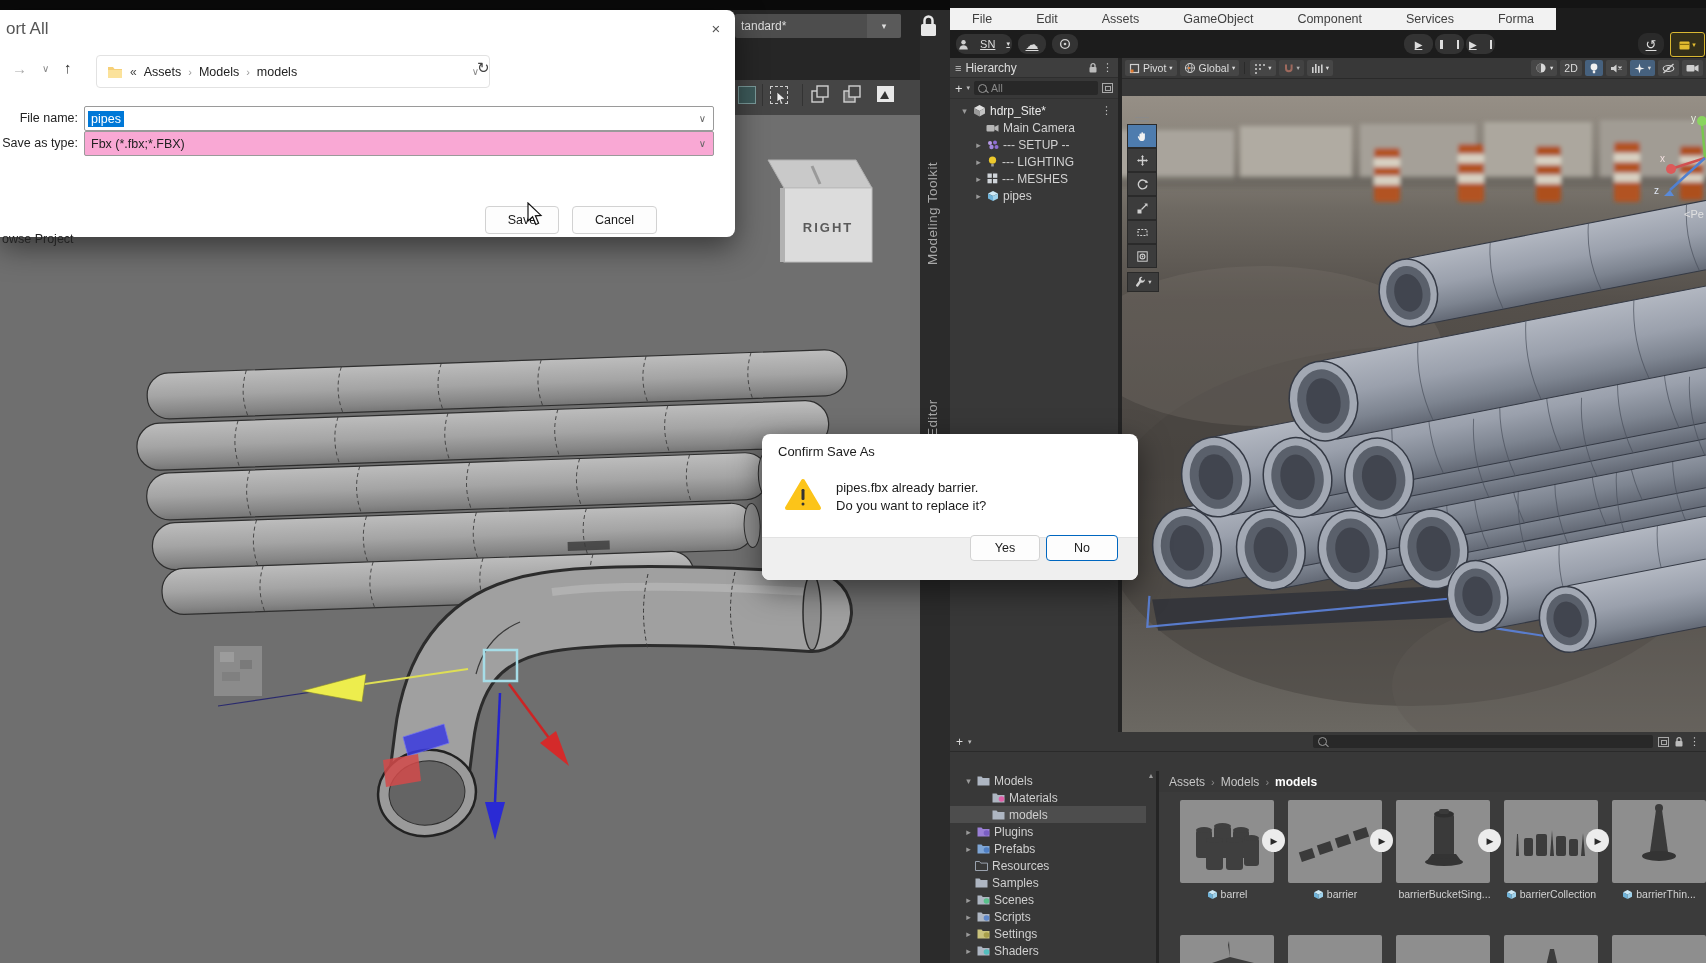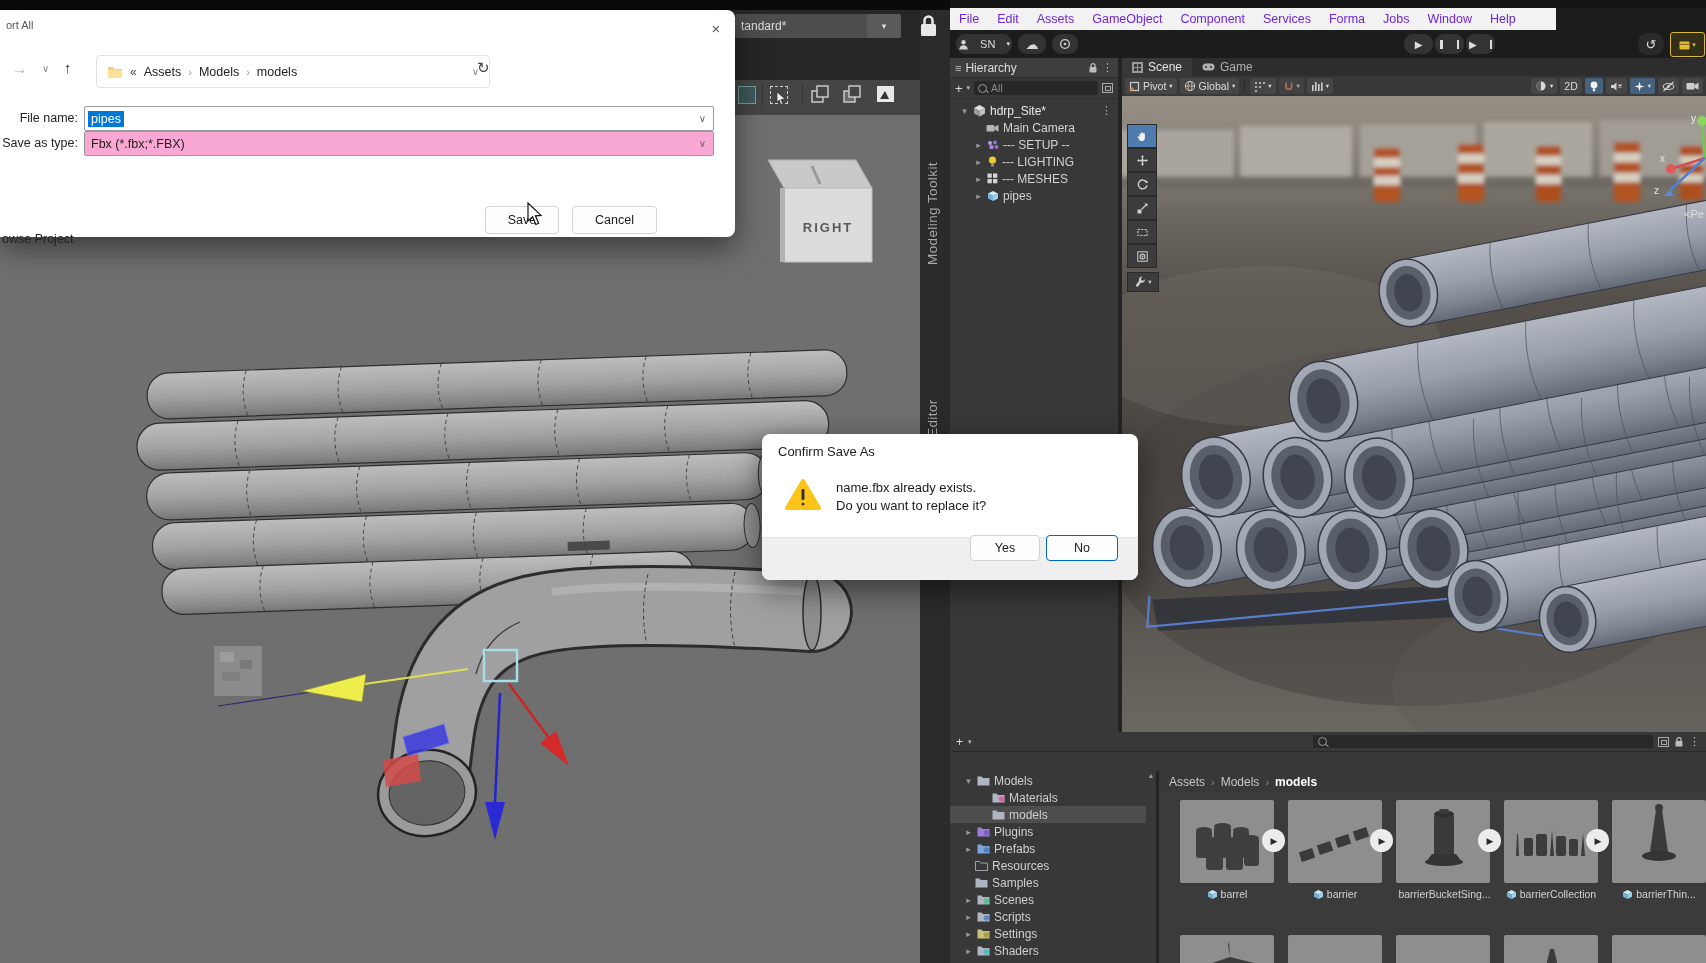--- a/index.html
+++ b/index.html
@@ -7,21 +7,21 @@
           font-family:"Liberation Sans",sans-serif;}
   .abs{position:absolute;}
   .fx{display:flex;align-items:center;}
   .sp{flex:1;}
   
   .wdlg{background:#fff;box-shadow:0 10px 30px rgba(0,0,0,.5);}
   .wbtn{background:#fdfdfd;border:1px solid #d2d2d2;border-radius:4px;font-size:12.5px;color:#1a1a1a;
         display:flex;align-items:center;justify-content:center;}
   .wfield{background:#fff;border:1px solid #e2e2e2;border-radius:4px;display:flex;align-items:center;}
   
-  .ubtn{background:#333;border-radius:9px;color:#ddd;display:flex;align-items:center;justify-content:center;gap:11px;}
+  .ubtn{background:#333;border-radius:9px;color:#ddd;display:flex;align-items:center;justify-content:center;gap:11px;text-decoration:underline;}
   .sbtn{background:#464646;border-radius:2px;height:16px;display:flex;align-items:center;justify-content:center;
         gap:3px;color:#ddd;font-size:10.5px;padding:0 4px;}
   .sbtn.on{background:#46617e;}
   .tab{height:100%;display:flex;align-items:center;gap:5px;padding:0 10px;font-size:12px;color:#b0b0b0;}
   .tab.on{background:#383838;color:#e4e4e4;}
   .hrow{height:17px;display:flex;align-items:center;gap:4px;font-size:12px;color:#d2d2d2;white-space:nowrap;}
   .prow{height:17px;display:flex;align-items:center;gap:4px;font-size:12px;color:#cfcfcf;white-space:nowrap;}
   .prow.sel{background:#4d4d4d;}
   .caret{color:#9a9a9a;font-size:9px;width:9px;text-align:center;flex:none;}
   .mag{width:7px;height:7px;border:1.2px solid #979797;border-radius:50%;position:relative;flex:none;}
@@ -32,21 +32,21 @@
   .vtab{writing-mode:vertical-rl;transform:rotate(180deg);color:#a8a8a8;font-size:13.5px;letter-spacing:.4px;white-space:nowrap;}
   .pb{width:2.5px;height:9px;background:#ddd;margin:0 1.5px;}
   .pstep{width:2.5px;height:9px;background:#ddd;margin-left:2px;}
   .toolbtn{width:28px;height:22px;background:#3c3c3c;border:1px solid #2a2a2a;display:flex;align-items:center;justify-content:center;}
   .toolbtn.on{background:#4e7cae;}
   .tile{position:absolute;width:94px;height:83px;background:#8e8e8e;border-radius:2px;}
   .badge{position:absolute;right:-11px;top:29px;width:23px;height:23px;border-radius:50%;background:#ececec;
          display:flex;align-items:center;justify-content:center;font-size:9px;color:#2a2a2a;padding-left:1px;box-sizing:border-box;}
   .tlabel{position:absolute;width:94px;display:flex;align-items:center;justify-content:center;gap:3px;
           font-size:10.5px;color:#d2d2d2;white-space:nowrap;}
-  .menu-item{padding:0 9px;font-size:12.5px;color:#6d28d9;height:100%;display:flex;align-items:center;}
+  .menu-item{padding:0 22px;font-size:12.5px;color:#404040;height:100%;display:flex;align-items:center;}
   .bc{font-size:12px;color:#c6c6c6;}
   .bc.cur{color:#fff;font-weight:bold;}
   .sep{color:#8a8a8a;font-size:11px;}
 </style>
 </head>
 <body>
 
 <div class="screen">
 
   <svg class="abs" style="left:0;top:0;width:950px;height:963px;" viewBox="0 0 950 963">
@@ -308,34 +308,20 @@
             <polygon points="1,3.5 6,6 6,11 1,8.5" fill="#6fb3d9"></polygon>
           <polygon points="11,3.5 6,6 6,11 11,8.5" fill="#9ed2ec"></polygon>
         </svg>
         <span>pipes</span>
       </div>
     </div>
   </div>
   <div class="abs" style="left:1118px;top:58px;width:4px;height:674px;background:#242424;z-index:3;"></div>
 
   <div class="abs" style="left:1122px;top:58px;width:584px;height:674px;z-index:3;background:#383838;">
-    <div class="fx" style="height:18px;background:#2d2d2d;">
-      <div class="tab on">
-        <span style="width:9px;height:9px;border:1px solid #999;background-image:linear-gradient(#999 1px,transparent 1px),linear-gradient(90deg,#999 1px,transparent 1px);background-size:4px 4px;display:inline-block;"></span>
-        <span>Scene</span>
-      </div>
-      <div class="tab">
-        <svg width="13" height="8">
-          <rect x="0.5" y="0.5" width="12" height="7" rx="3.5" fill="#b0b0b0"></rect>
-          <circle cx="4" cy="4" r="1.1" fill="#333"></circle>
-            <circle cx="9" cy="4" r="1.1" fill="#333"></circle>
-        </svg>
-        <span>Game</span>
-      </div>
-    </div>
     <div class="fx" style="height:20px;background:#383838;padding:0 3px;gap:3px;border-bottom:1px solid #2a2a2a;">
       <div class="sbtn">
         <svg width="11" height="11">
           <rect x="1.5" y="1.5" width="8" height="8" fill="none" stroke="#cfcfcf" stroke-width="1.2"></rect>
           <rect x="1.5" y="6.5" width="3" height="3" fill="#e07a30"></rect>
         </svg>
         <span>Pivot</span>
         <span style="font-size:6.5px;">▾</span>
       </div>
       <div class="sbtn">
@@ -869,21 +855,21 @@
           <svg width="94" height="40">
               <polygon points="40,40 56,40 50,14 46,14" fill="#3c3c3c"></polygon>
             </svg>
         </div>
         <div class="tile" style="left:453px;top:143px;"></div>
       </div>
     </div>
   </div>
 
   <div class="abs wdlg" style="left:0;top:10px;width:735px;height:227px;border-radius:0 8px 8px 0;z-index:50;">
-    <span class="abs" style="left:6px;top:9px;font-size:11px;color:#555;">ort All</span>
+    <span class="abs" style="left:6px;top:9px;font-size:17px;color:#555;">ort All</span>
     <span class="abs" style="left:701px;top:6px;width:30px;height:24px;display:flex;align-items:center;justify-content:center;font-size:15px;color:#555;">×</span>
 
     <span class="abs" style="left:12px;top:50px;font-size:15px;color:#aaa;">→</span>
     <span class="abs" style="left:42px;top:53px;font-size:10px;color:#888;">∨</span>
     <span class="abs" style="left:64px;top:49px;font-size:15px;color:#333;">↑</span>
 
     <div class="abs wfield" style="left:96px;top:45px;width:372px;height:31px;gap:7px;padding:0 10px;">
       <svg width="16" height="13">
         <path d="M1 2 h5 l1.5 2 H15 v9 H1 Z" fill="#f6d078"></path>
           <path d="M1 5 h14 v8 H1 Z" fill="#fbe29b"></path>
@@ -918,21 +904,21 @@
   </div>
 
   <div class="abs wdlg" style="left:762px;top:434px;width:376px;height:146px;border-radius:8px;overflow:hidden;z-index:60;text-decoration:underline;">
     <span class="abs" style="left:16px;top:10px;font-size:13px;color:#1b1b1b;">Confirm Save As</span>
     <svg class="abs" style="left:22px;top:44px;" width="38" height="34">
       <path d="M19 3 L35 30 L3 30 Z" fill="#fcc419" stroke="#fcc419" stroke-width="4" stroke-linejoin="round"></path>
       <rect x="17.5" y="11" width="3" height="11" rx="1.2" fill="#333"></rect>
       <rect x="17.5" y="24.5" width="3" height="3" rx="1.5" fill="#333"></rect>
     </svg>
     <div class="abs" style="left:74px;top:45px;font-size:13px;color:#1b1b1b;line-height:18px;">
-      <div>name.fbx already exists.</div>
+      <div>pipes.fbx already barrier.</div>
       <div>Do you want to replace it?</div>
     </div>
     <div class="abs" style="left:0;bottom:0;width:100%;height:42px;background:#efefef;border-top:1px solid #e2e2e2;"></div>
     <div class="abs wbtn" style="left:208px;top:101px;width:68px;height:24px;">Yes</div>
     <div class="abs wbtn" style="left:284px;top:101px;width:70px;height:24px;border:1.5px solid #0067c0;">No</div>
   </div>
 
   <svg class="abs" style="left:526px;top:202px;z-index:80;" width="18" height="26">
     <path d="M2 1 L2 19 L6.6 14.8 L9.8 22.5 L12.6 21.3 L9.4 13.8 L15 13.4 Z" fill="#fff" stroke="#111" stroke-width="1.2"></path>
   </svg>

